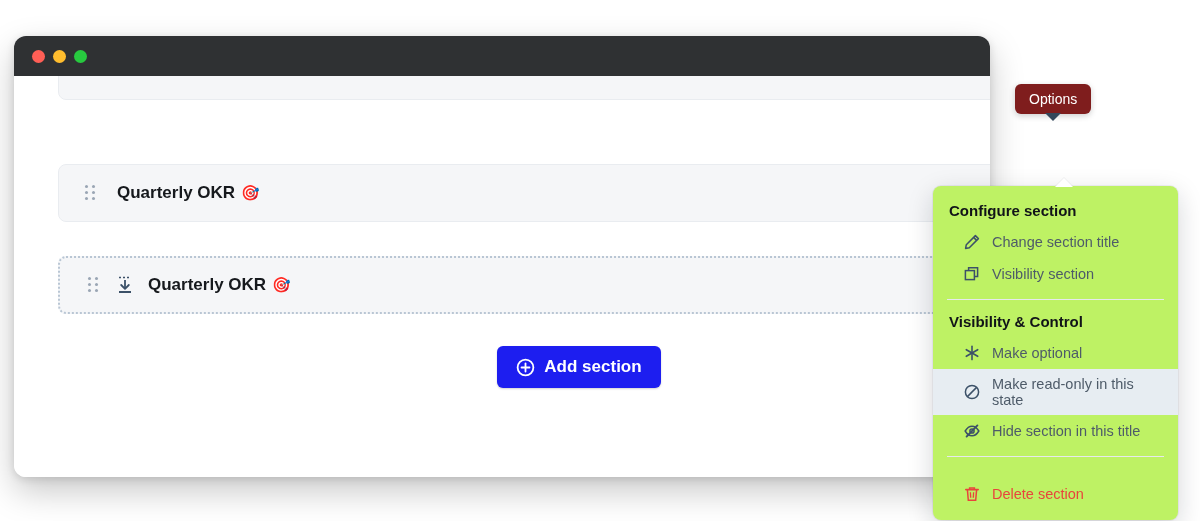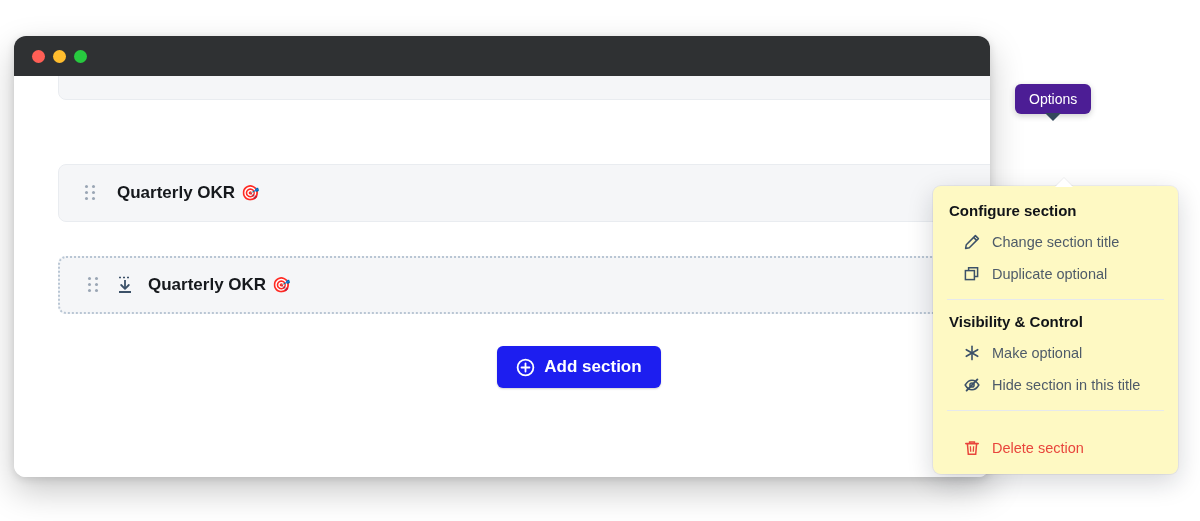--- a/index.html
+++ b/index.html
@@ -122,41 +122,41 @@
     font-size: 17px; font-weight: bold;
     display: flex; align-items: center; justify-content: center; gap: 9px;
     cursor: pointer;
     box-shadow: 0 1px 2px rgba(0,0,0,0.18);
     margin-left: 21px;
   }
 
   
   .tooltip {
     position: absolute; left: 1015px; top: 84px;
-    background: #4c1d95; color: #ffffff;
+    background: #7f1d1d; color: #ffffff;
     border-radius: 6px;
     padding: 7px 14px;
     font-size: 14px;
     white-space: nowrap;
     z-index: 40;
     box-shadow: 0 2px 6px rgba(0,0,0,0.2);
   }
   .tooltip:after {
     content: ""; position: absolute; left: 50%; bottom: -7px;
     transform: translateX(-50%);
     border-left: 8px solid transparent;
     border-right: 8px solid transparent;
     border-top: 8px solid #33475b;
   }
 
   
   .menu {
     position: absolute; left: 933px; top: 186px;
     width: 245px;
-    background: #fef9c3;
+    background: #bef264;
     border-radius: 8px;
     box-shadow: 0 8px 26px rgba(16,24,40,0.18), 0 0 0 1px rgba(16,24,40,0.05);
     padding: 12px 0 10px 0;
     z-index: 50;
   }
   .menu:before {
     content: ""; position: absolute; left: 122px; top: -8px;
     border-left: 9px solid transparent;
     border-right: 9px solid transparent;
     border-bottom: 9px solid #ffffff;
@@ -281,38 +281,47 @@
       <span>Change section title</span>
     </div>
 
     <div class="menu-item">
       <span class="mi-icon">
         <svg width="18" height="18" viewBox="0 0 18 18" fill="none">
           <rect x="2.4" y="5.6" width="9" height="9" stroke="#3c5168" stroke-width="1.5" fill="none"></rect>
           <path d="M5.6 5.6 V2.8 H14.6 V11.6 H11.4" stroke="#3c5168" stroke-width="1.5" fill="none"></path>
         </svg>
       </span>
-      <span>Duplicate optional</span>
+      <span>Visibility section</span>
     </div>
 
     <div class="menu-sep"></div>
 
     <div class="menu-header">Visibility &amp; Control</div>
 
     <div class="menu-item">
       <span class="mi-icon">
         <svg width="18" height="18" viewBox="0 0 18 18" fill="none">
           <line x1="9" y1="2.4" x2="9" y2="15.6" stroke="#3c5168" stroke-width="1.6" stroke-linecap="round"></line>
           <line x1="3.3" y1="5.7" x2="14.7" y2="12.3" stroke="#3c5168" stroke-width="1.6" stroke-linecap="round"></line>
           <line x1="3.3" y1="12.3" x2="14.7" y2="5.7" stroke="#3c5168" stroke-width="1.6" stroke-linecap="round"></line>
         </svg>
       </span>
       <span>Make optional</span>
     </div>
 
+    <div class="menu-item active">
+      <span class="mi-icon">
+        <svg width="18" height="18" viewBox="0 0 18 18" fill="none">
+          <circle cx="9" cy="9" r="6.6" stroke="#3c5168" stroke-width="1.5" fill="none"></circle>
+          <line x1="4.4" y1="13.6" x2="13.6" y2="4.4" stroke="#3c5168" stroke-width="1.5"></line>
+        </svg>
+      </span>
+      <span>Make read-only in this state</span>
+    </div>
 
     <div class="menu-item">
       <span class="mi-icon">
         <svg width="18" height="18" viewBox="0 0 18 18" fill="none">
           <path d="M2.2 9 C4.2 5.6 6.6 4.2 9 4.2 C11.4 4.2 13.8 5.6 15.8 9 C13.8 12.4 11.4 13.8 9 13.8 C6.6 13.8 4.2 12.4 2.2 9 Z" stroke="#3c5168" stroke-width="1.5" fill="none"></path>
           <circle cx="9" cy="9" r="2.1" stroke="#3c5168" stroke-width="1.5" fill="none"></circle>
           <line x1="3.6" y1="14.6" x2="14.4" y2="3.4" stroke="#3c5168" stroke-width="1.9" stroke-linecap="round"></line>
         </svg>
       </span>
       <span>Hide section in this title</span>

